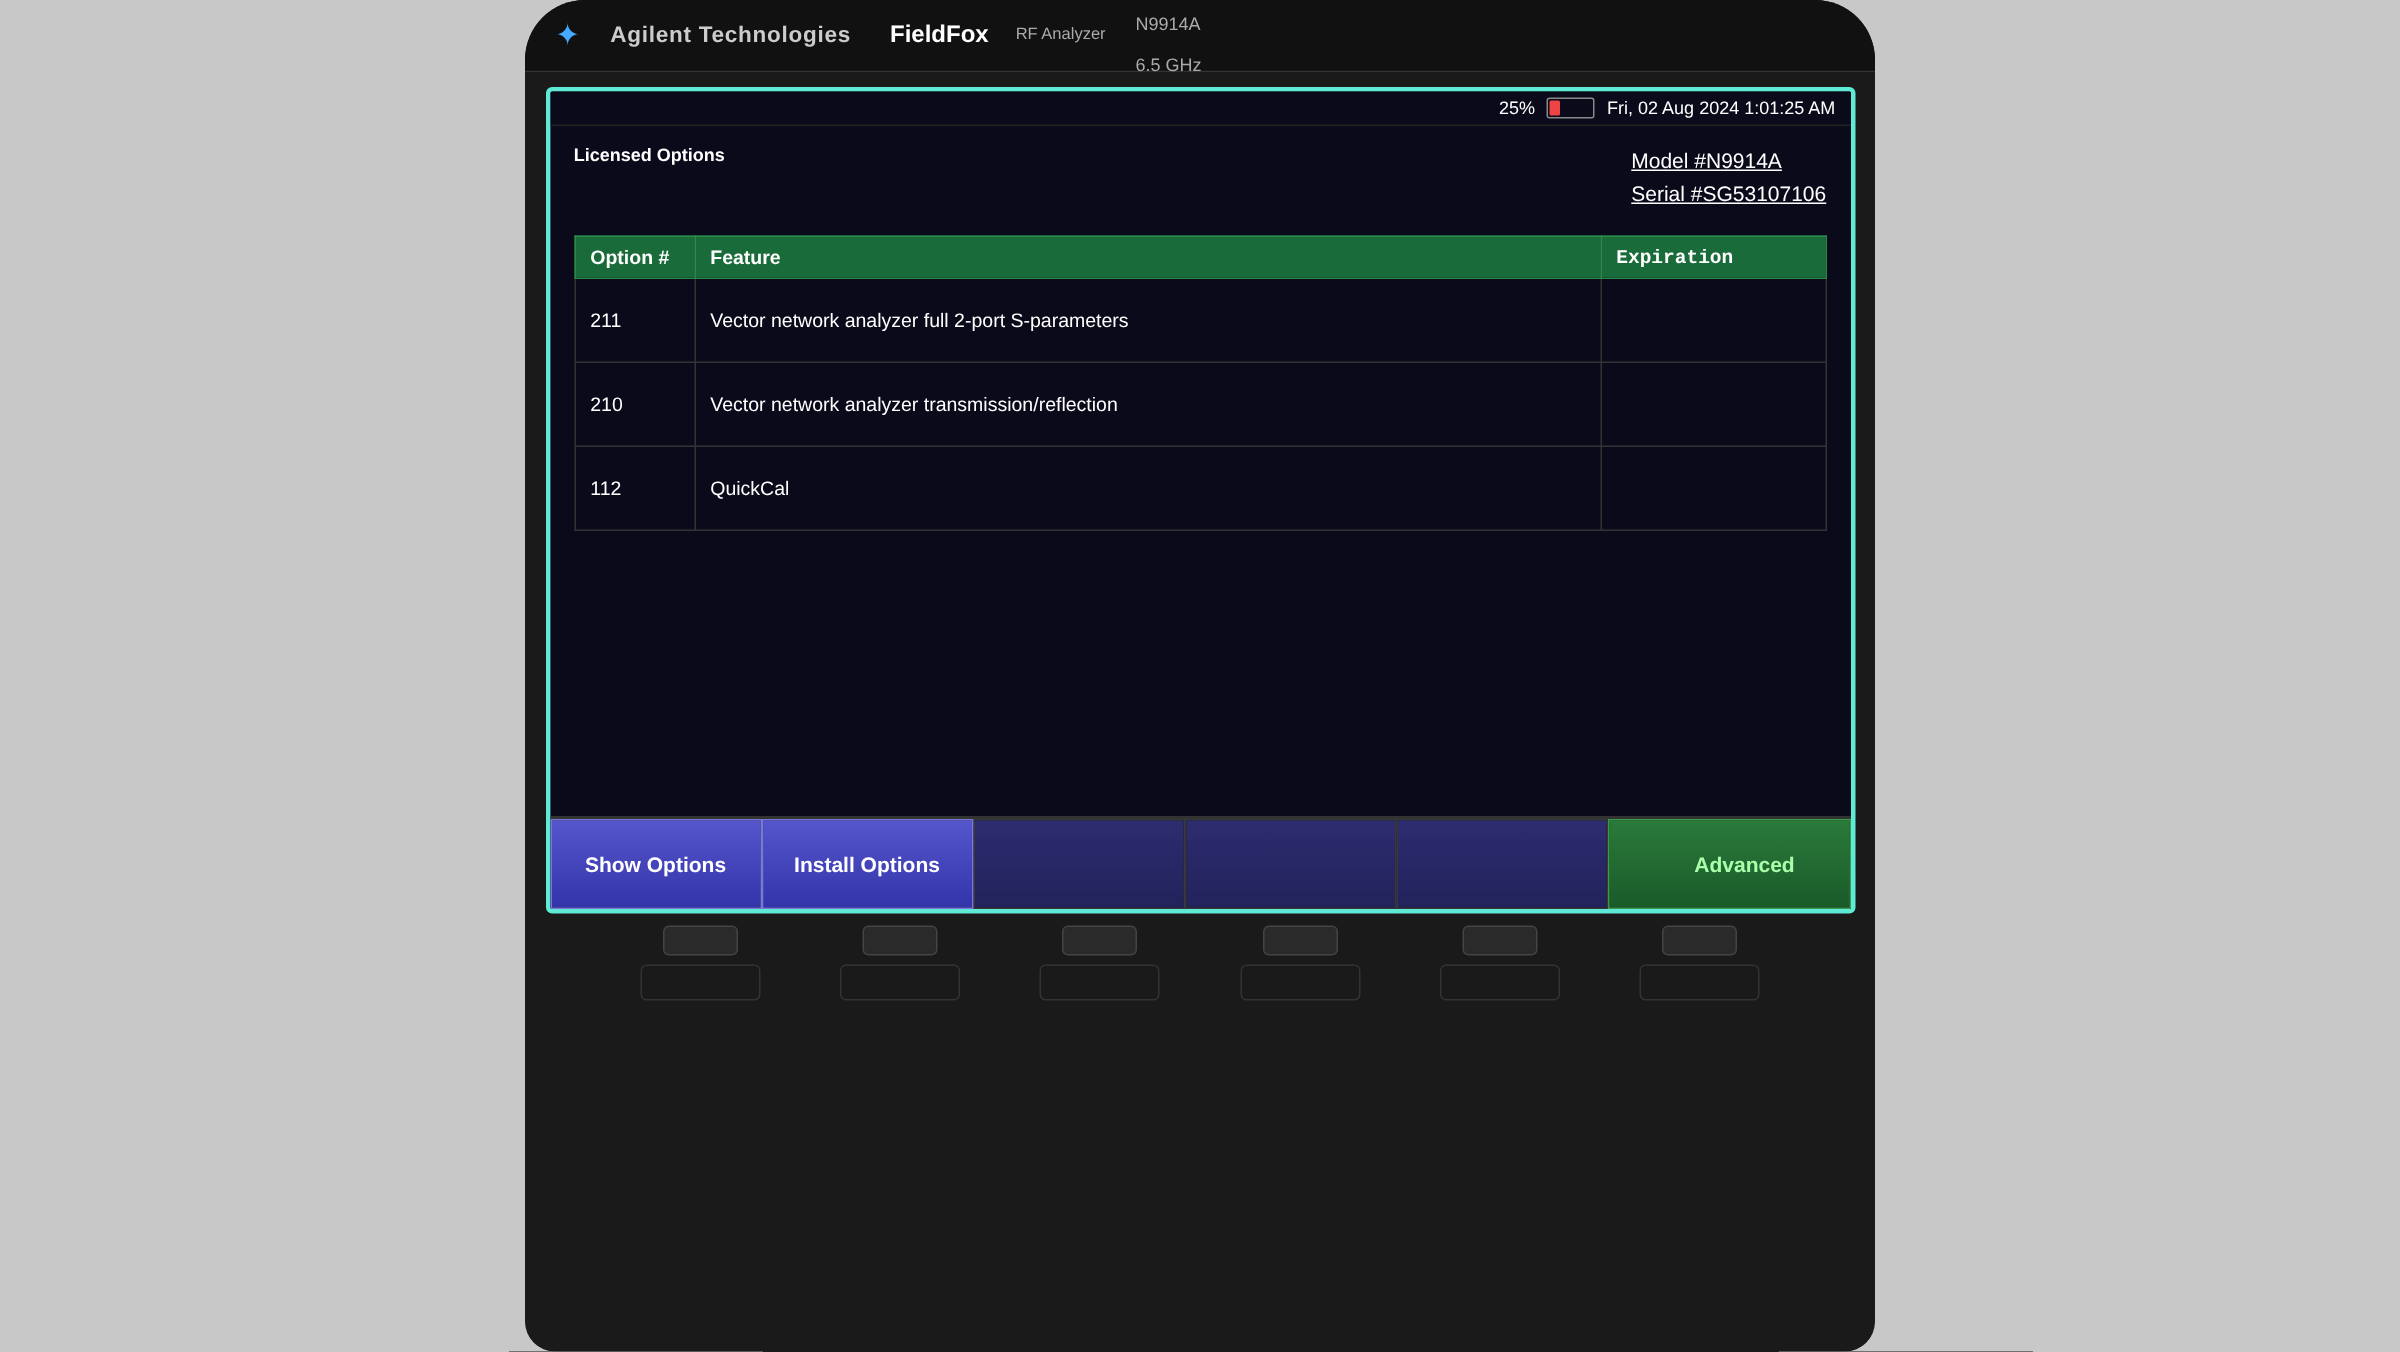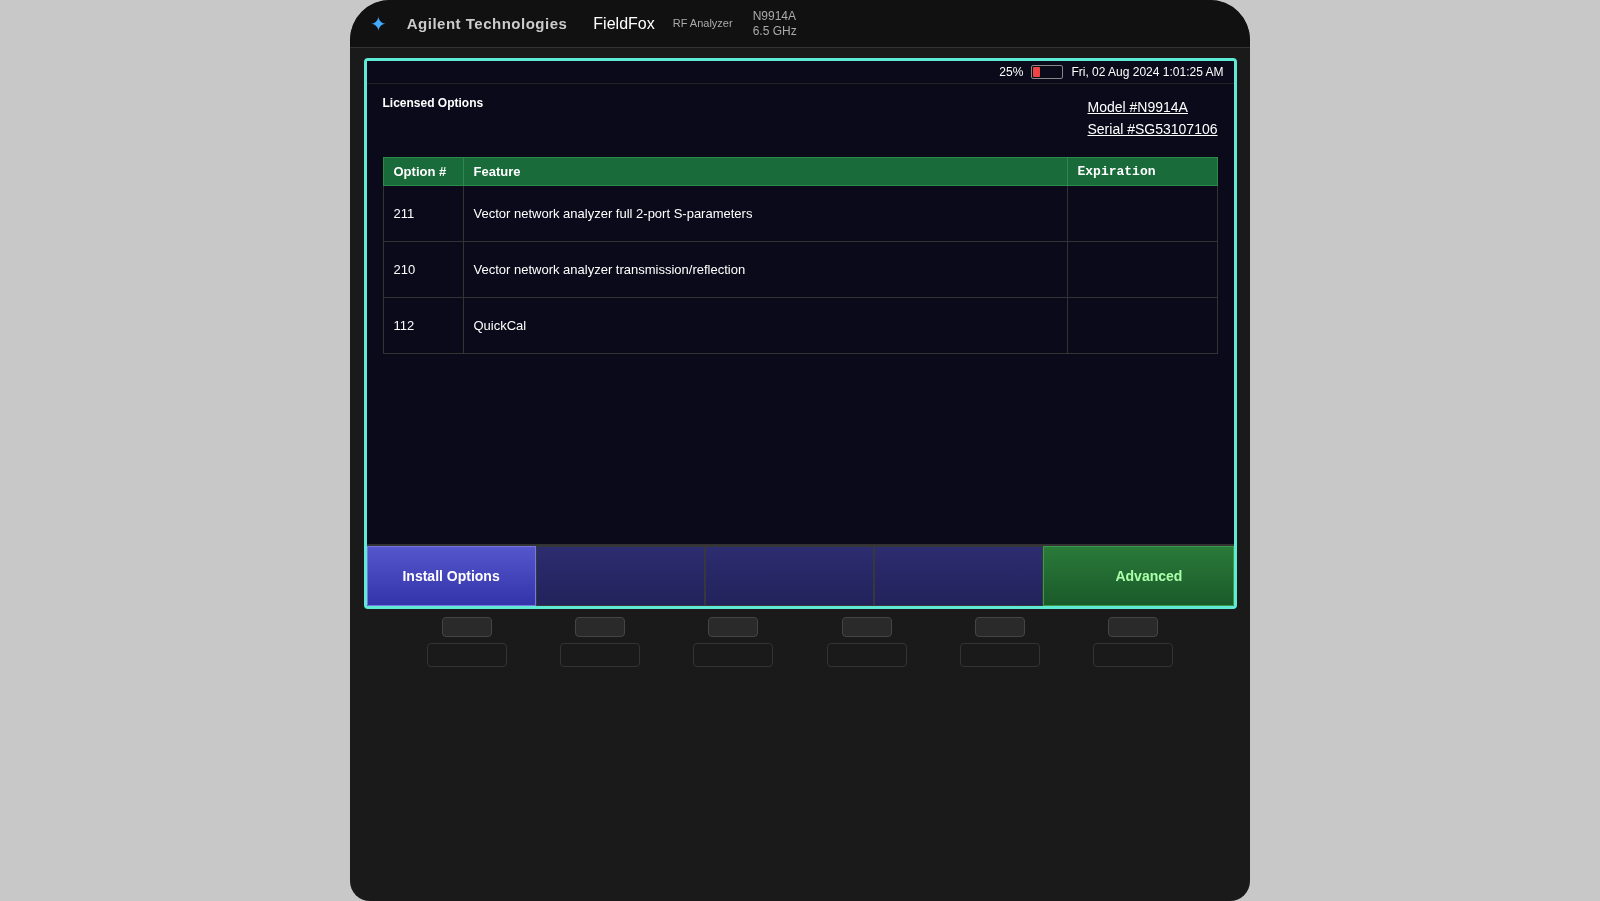--- a/index.html
+++ b/index.html
@@ -42,36 +42,37 @@
     .brand-name {
       color: #ccc;
       font-size: 15px;
       font-weight: bold;
       letter-spacing: 0.5px;
     }
 
     .product-name {
       color: #fff;
       font-size: 16px;
-      font-weight: normal;
+      font-weight: bold;
       margin-left: 10px;
     }
 
     .product-sub {
       color: #aaa;
       font-size: 11px;
       line-height: 1.2;
       margin-left: 2px;
     }
 
     .model-info {
       color: #aaa;
       font-size: 12px;
       line-height: 1.2;
       margin-left: 4px;
+      margin-top: 12px;
     }
 
     
     .screen-container {
       width: 873px;
       margin-top: 10px;
       background: #000;
       border: 3px solid #5eead4;
       border-radius: 4px;
       overflow: hidden;
@@ -335,20 +336,21 @@
             <tr>
               <td>112</td>
               <td>QuickCal</td>
               <td></td>
             </tr>
           </tbody>
         </table>
       </div>
 
       <div class="bottom-buttons">
+        <button class="btn-softkey active-blue">Show Options</button>
         <button class="btn-softkey active-blue">Install Options</button>
         <button class="btn-softkey empty"></button>
         <button class="btn-softkey empty"></button>
         <button class="btn-softkey empty"></button>
         <button class="btn-softkey active-green">Advanced</button>
       </div>
     </div>
   </div>
 
   <div class="physical-buttons">

